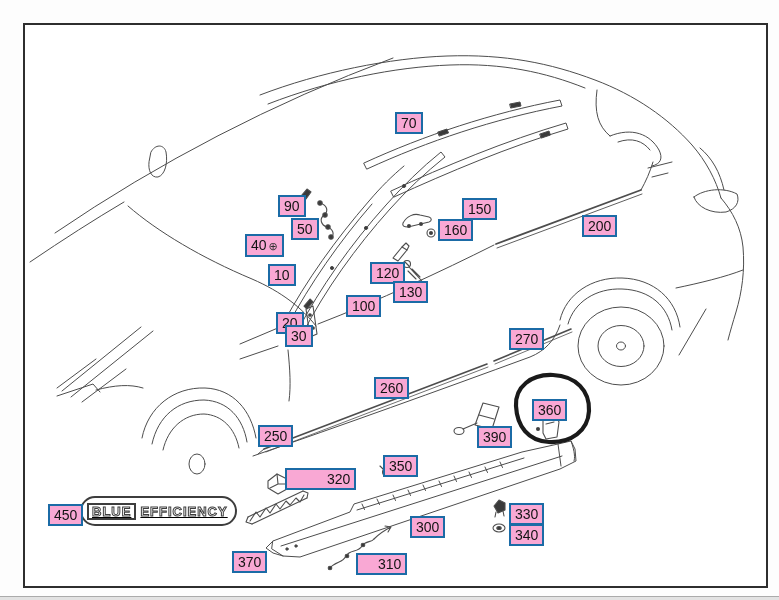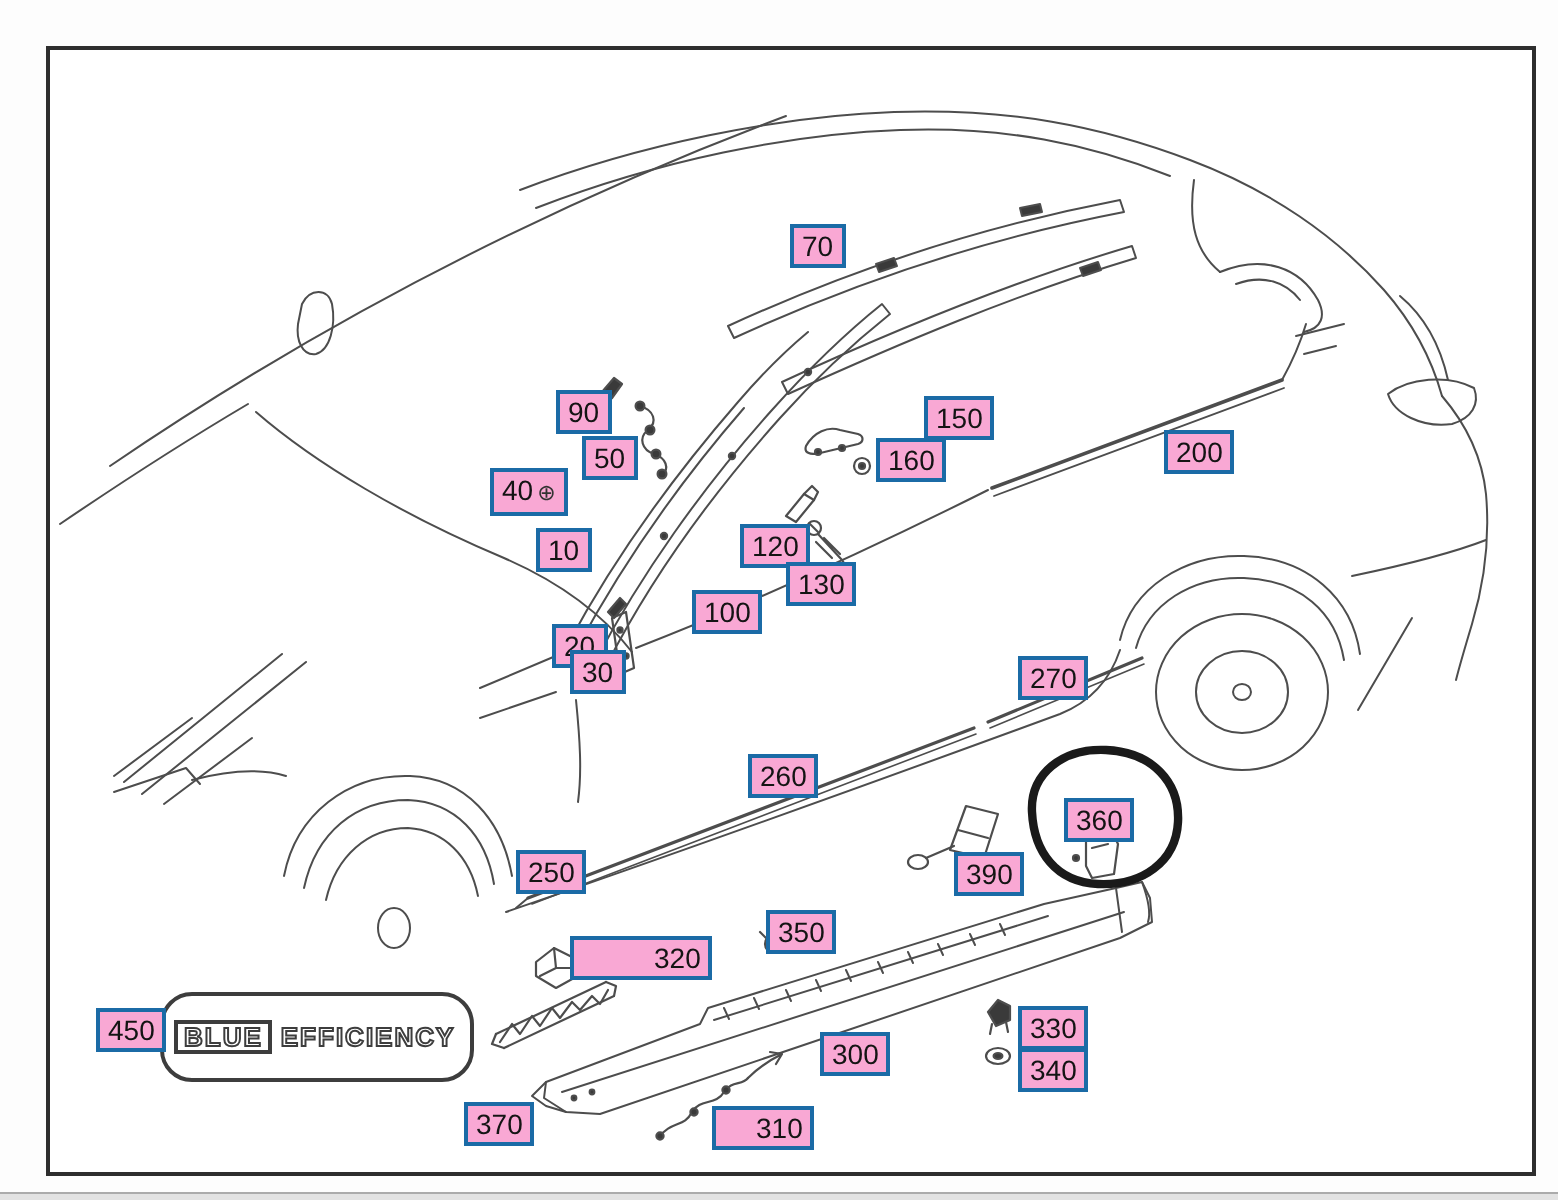--- a/index.html
+++ b/index.html
@@ -7,23 +7,23 @@
          font-family:"Liberation Sans",sans-serif;}
   #frame{position:absolute;left:23px;top:23px;width:745px;height:565px;
          border:2px solid #2e2e2e;background:#fff;box-sizing:border-box;}
   #art{position:absolute;left:0;top:0;width:779px;height:600px;}
   #bottom-strip{position:absolute;left:0;top:596px;width:779px;height:4px;
                 background:#e2e2e2;border-top:1px solid #ababab;}
   .part-label{position:absolute;border:2px solid #1b6ba6;background:#f9a8d4;
               color:#141414;font-size:14px;line-height:16px;padding:1px 4px;
               white-space:nowrap;cursor:pointer;z-index:5;}
   .part-label .screw-glyph{font-size:11px;color:#333;margin-left:2px;}
-  #badge{position:absolute;left:80px;top:496px;height:45px;z-index:4;
+  #badge{position:absolute;left:80px;top:496px;height:30px;z-index:4;
          border:2px solid #3d3d3d;border-radius:16px;background:#fff;
-         display:flex;align-items:center;padding:0 7px 0 5px;gap:4px;box-sizing:border-box;}
+         display:flex;align-items:center;padding:0 7px 0 5px;gap:4px;box-sizing:border-box;text-decoration:underline;}
   .badge-word{font-weight:bold;font-size:13px;letter-spacing:1px;color:#fff;
               -webkit-text-stroke:1px #3d3d3d;line-height:13px;}
   #badge .boxed{border:2px solid #3d3d3d;padding:0 3px;background:#fff;}
 </style>
 </head>
 <body>
 
 <div id="stage">
   <div id="frame"></div>
 

